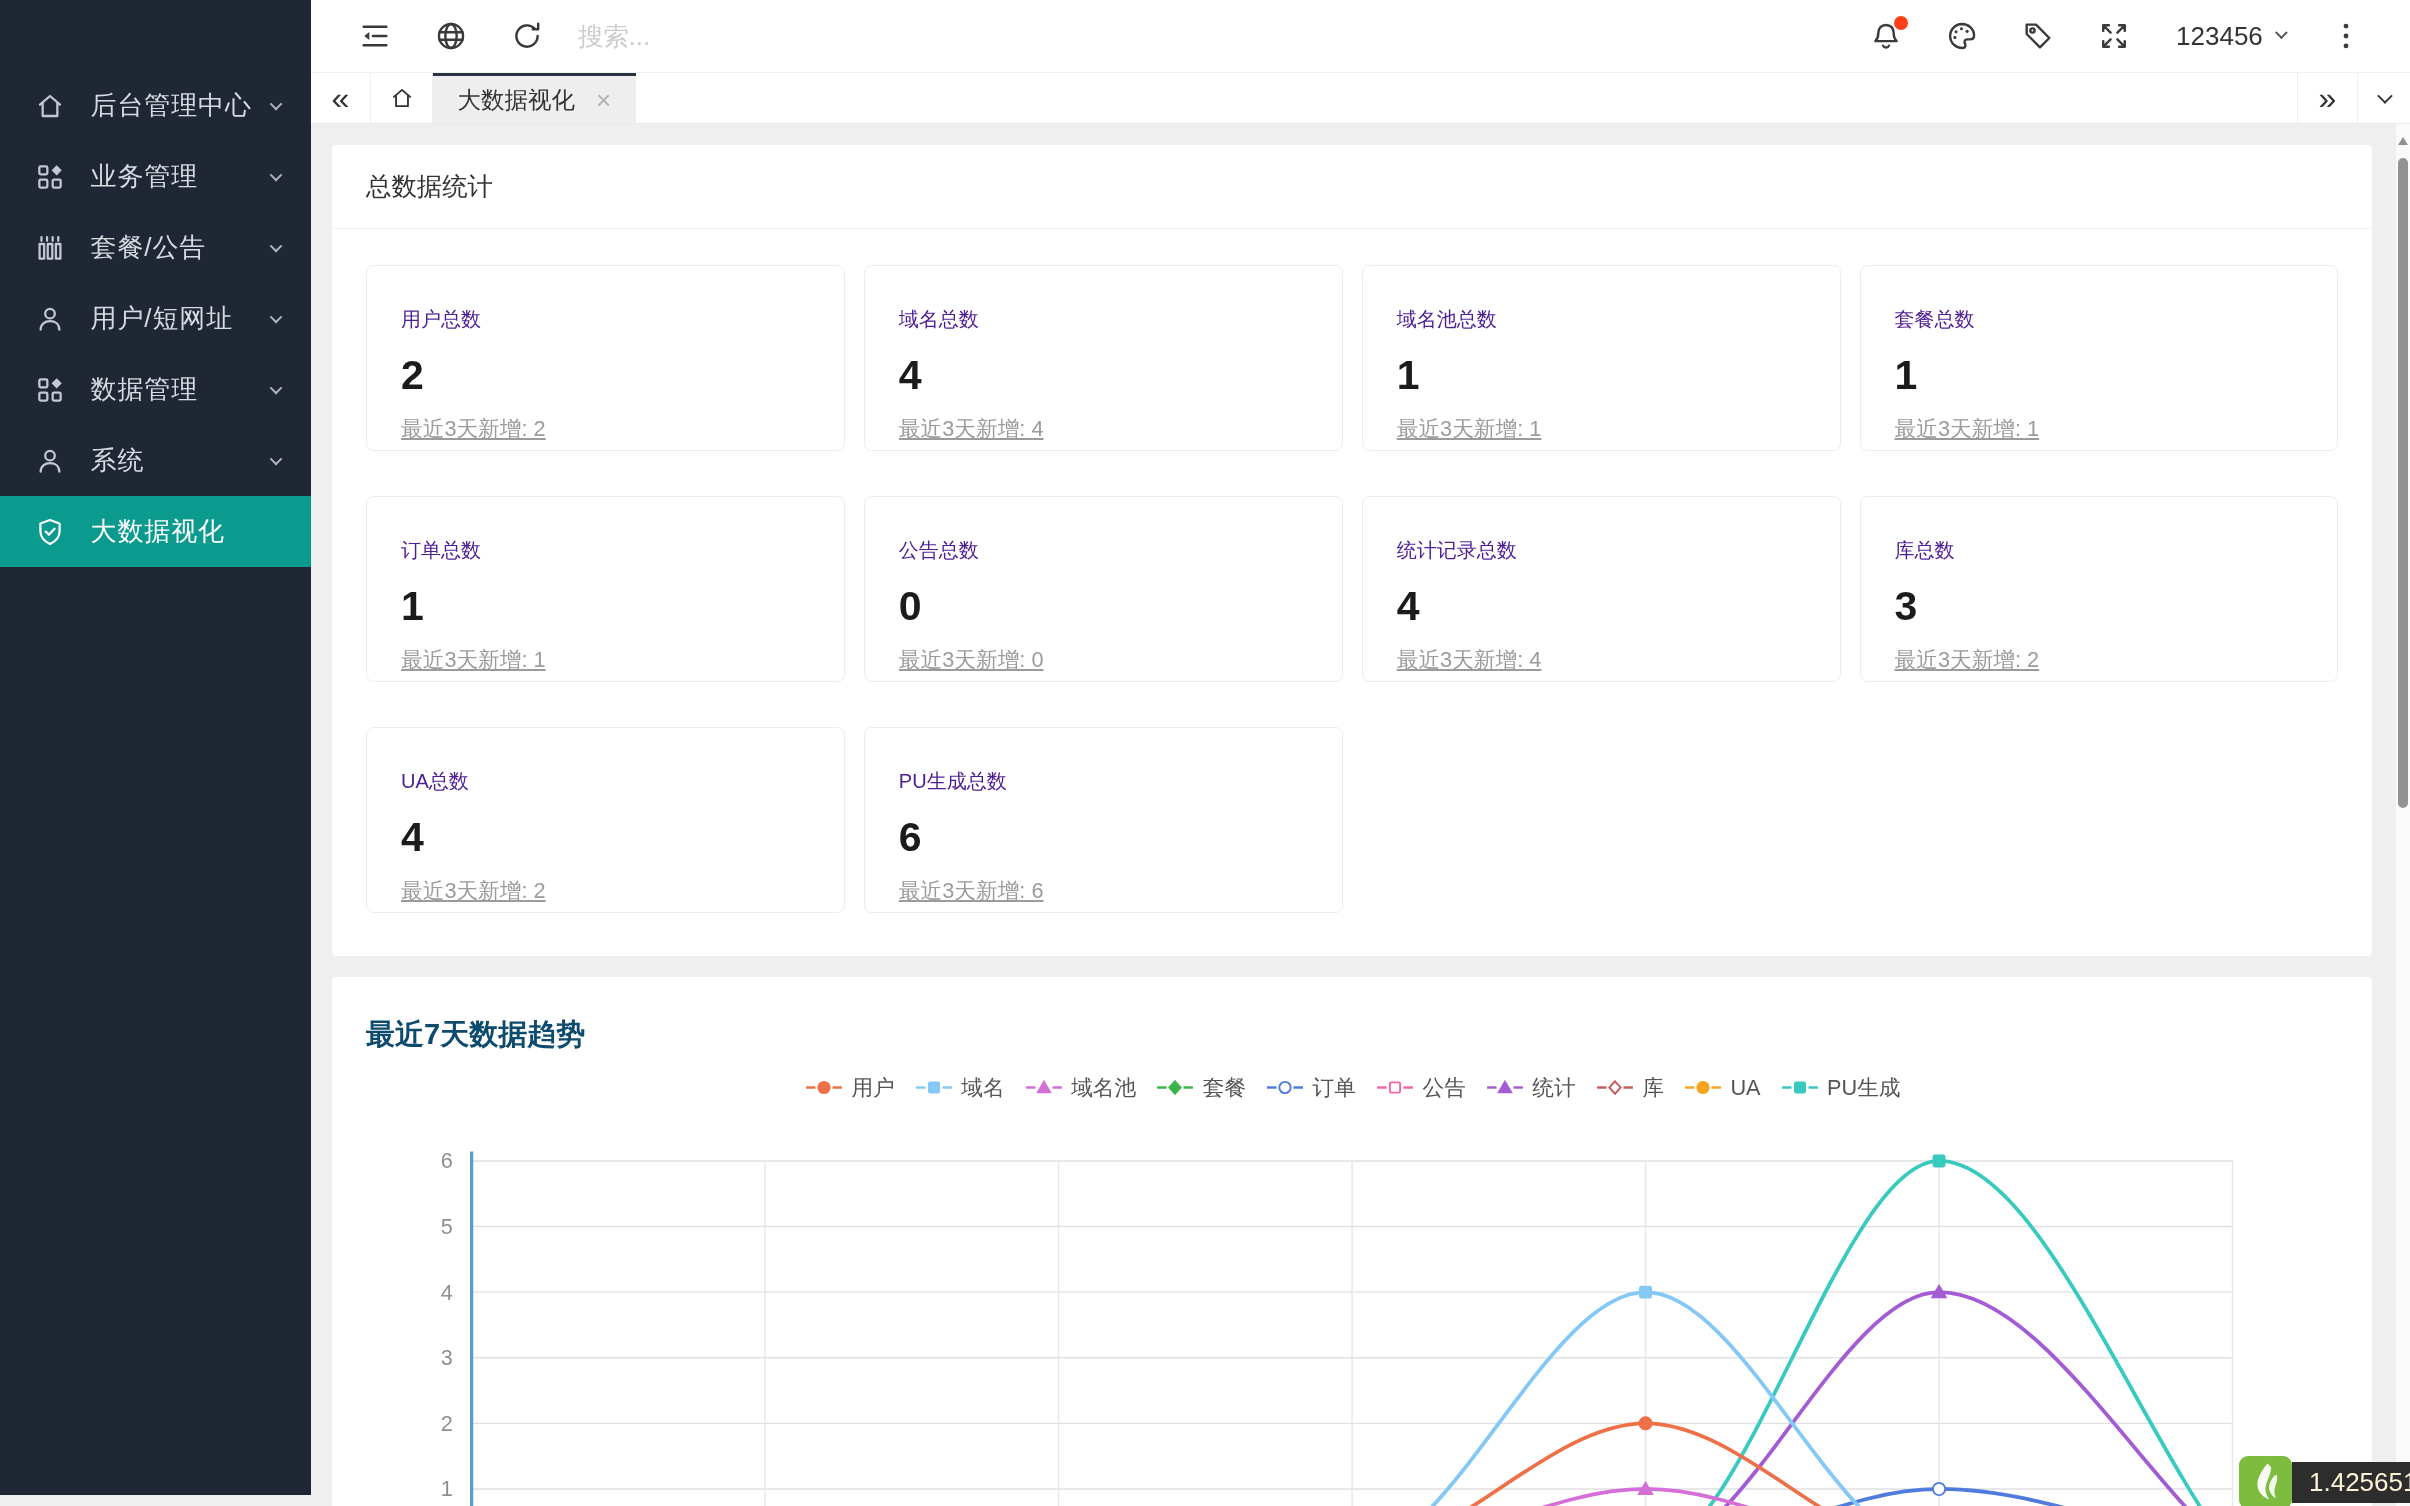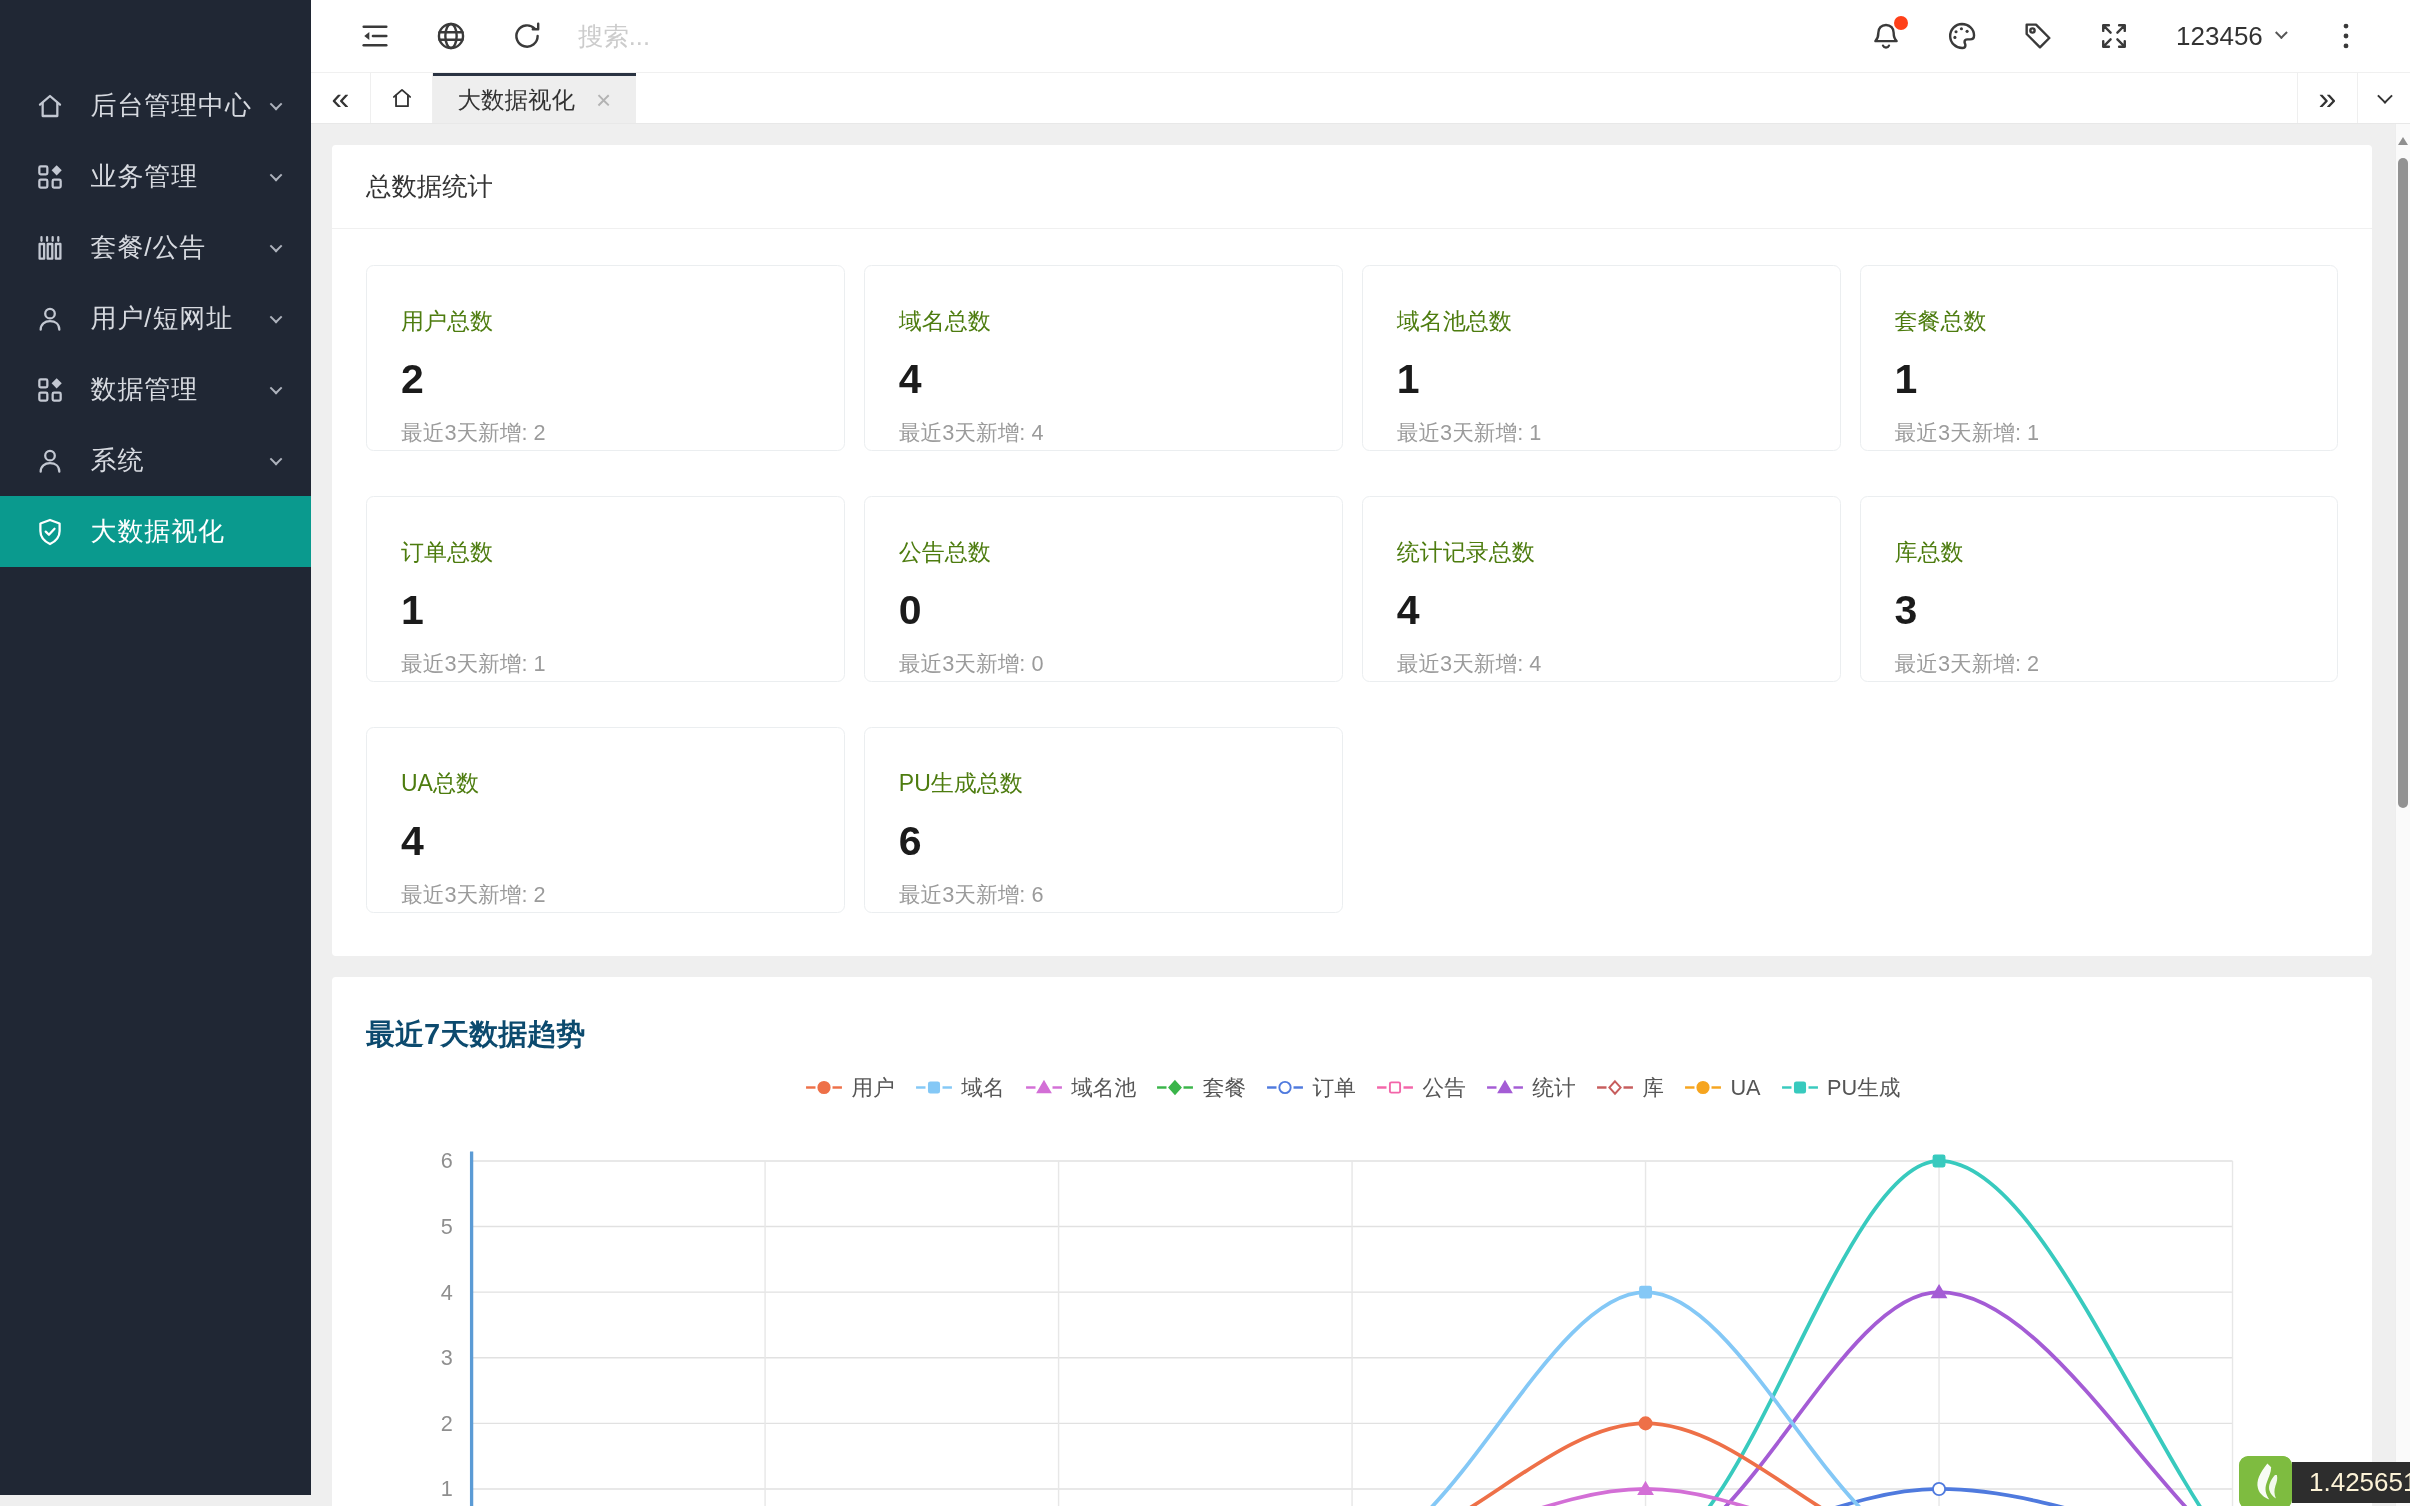--- a/index.html
+++ b/index.html
@@ -51,23 +51,23 @@
 
   
   .content { position:absolute; left:311px; top:124px; right:15px; bottom:0; background:#efefef;
     padding:21px 22.6px 0 21px; overflow:hidden; }
   .panel { background:#fff; border-radius:3.8px; }
   .panel-stats { position:relative; }
   .stats-header { font-size:25.4px; color:#333; padding:24.5px 34px; border-bottom:0.9px solid #f0f0f0; }
   .cards-grid { display:grid; grid-template-columns:repeat(4,1fr); column-gap:19px; row-gap:45px;
     padding:36px 34px 43px 34px; }
   .stat-card { border:0.9px solid #ebeef0; border-radius:7.5px; padding:40px 34px; height:186px; }
-  .stat-title { font-size:23px; color:#4d7c0f; }
+  .stat-title { font-size:20px; color:#4c1d95; }
   .stat-value { font-size:41px; font-weight:700; color:#1b1b1b; margin:19px 0 15px; }
-  .stat-sub { font-size:21.7px; color:#9b9b9b; }
+  .stat-sub { font-size:21.7px; color:#9b9b9b;text-decoration:underline; }
 
   .panel-trend { margin-top:21px; height:589px; position:relative; overflow:hidden; }
   .trend-title { position:absolute; top:38px; left:34px; font-size:29px; font-weight:700; color:#0c4a6e; }
   .legend-row { position:absolute; top:96px; left:0; right:0; display:flex; justify-content:center;
     align-items:center; gap:19px; }
   .legend-item { display:flex; align-items:center; gap:7.5px; font-size:21.7px; color:#555; cursor:pointer; }
   #chart-svg { position:absolute; top:151px; left:34px; }
 
   
   .scrollbar { position:absolute; right:0; top:124px; width:15px; bottom:0; background:#fafafa;

